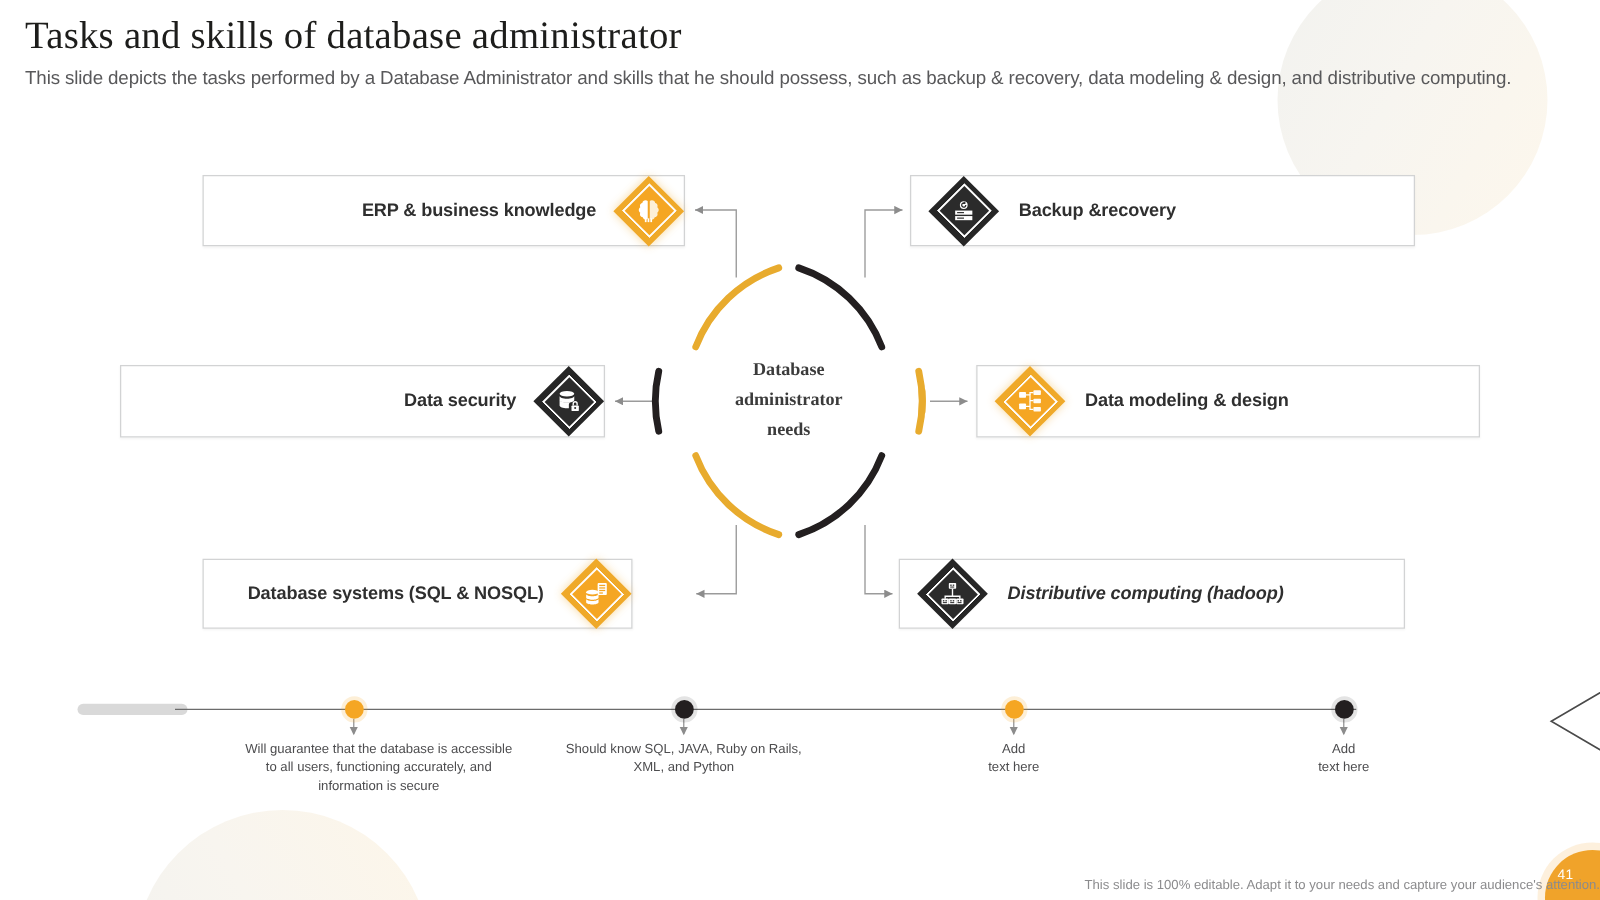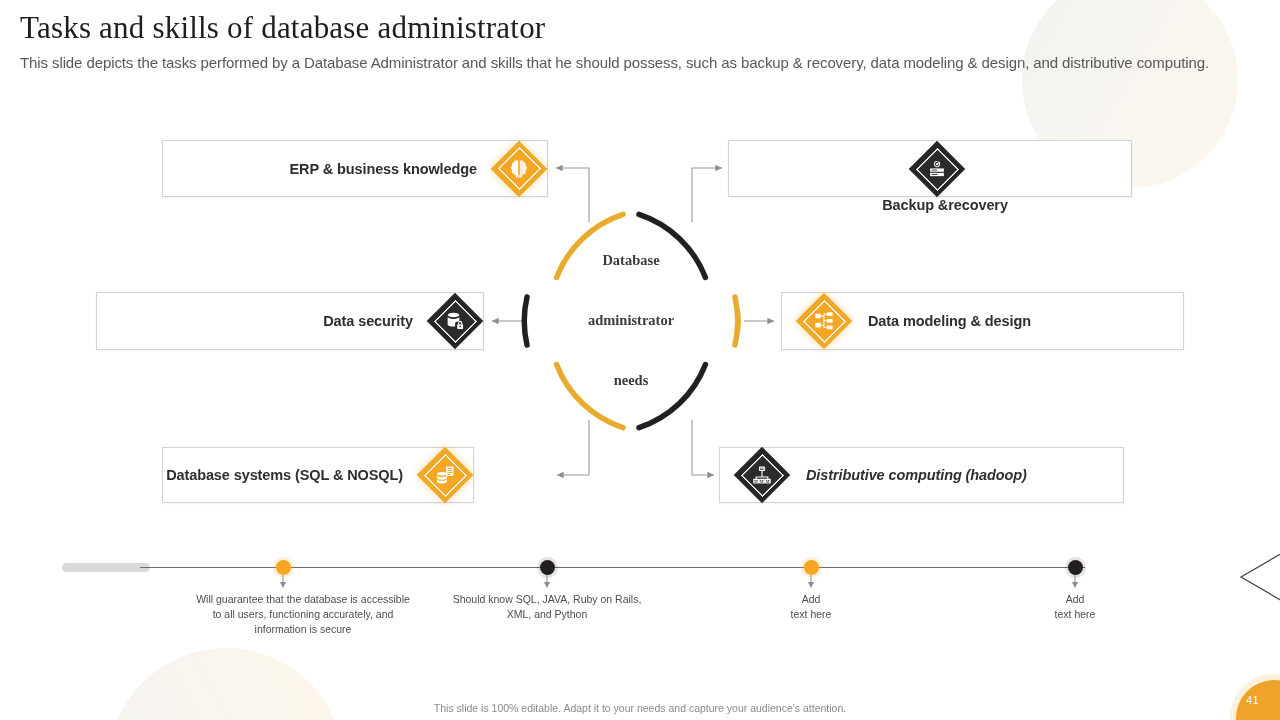--- a/index.html
+++ b/index.html
@@ -41,21 +41,21 @@
     position:absolute;left:20px;top:54px;
     font-size:15px;color:#58585a;letter-spacing:-.1px;white-space:nowrap;
   }
 
   
   .hub{position:absolute;left:515px;top:205px;width:232px;height:232px;}
   .hub-label{
     position:absolute;left:0;top:0;width:232px;height:232px;
     display:flex;flex-direction:column;align-items:center;justify-content:center;
     font-family:"Liberation Serif", serif;font-weight:bold;font-size:14.5px;color:#3b3b3b;
-    line-height:1.65;text-align:center;gap:36px;
+    line-height:1.65;text-align:center;
   }
 
   
   .box{
     position:absolute;background:#ffffff;border:1px solid #d2d3d4;
     box-shadow:0 1px 2px rgba(0,0,0,.05);
     display:flex;align-items:center;box-sizing:border-box;
   }
   .box-label{
     font-size:14.5px;font-weight:bold;color:#2f2f2f;white-space:nowrap;letter-spacing:-.1px;
@@ -90,21 +90,21 @@
   .tl-line{position:absolute;left:140px;top:567px;width:945px;height:1.2px;background:#6b6b6b;}
   .tl-dot{position:absolute;width:15px;height:15px;border-radius:50%;top:560px;}
   .tl-dot.orange{background:#f5a623;box-shadow:0 0 0 3px rgba(245,166,35,.18);}
   .tl-dot.dark{background:#231f20;box-shadow:0 0 0 3px rgba(35,31,32,.12);}
   .tl-text{
     position:absolute;text-align:center;font-size:10.5px;color:#4d4d4f;line-height:1.45;
   }
 
   
   .footer{
-    position:absolute;left:0;top:702px;width:1280px;text-align:center;
+    position:absolute;left:0;top:702px;width:1280px;text-align:right;
     font-size:10.5px;color:#8b8b8d;
   }
 </style>
 </head>
 <body>
 
 <div class="slide">
 
   <div class="deco-circle-tr"></div>
   <div class="deco-circle-bl"></div>
@@ -171,21 +171,21 @@
       <svg class="d-glyph" viewBox="0 0 24 24" fill="#ffffff">
         <path d="M9.2 2.4c-1.5 0-2.6 1-2.8 2.3-1.2.2-2.1 1.2-2.1 2.5 0 .5.1.9.3 1.3-.8.5-1.3 1.4-1.3 2.4 0 1 .5 1.9 1.3 2.4-.2.4-.3.8-.3 1.3 0 1.4 1.1 2.5 2.5 2.6.3 1.2 1.4 2 2.6 2 .7 0 1.3-.3 1.7-.7V3.1c-.5-.4-1.1-.7-1.9-.7z"></path>
         <path d="M14.8 2.4c1.5 0 2.6 1 2.8 2.3 1.2.2 2.1 1.2 2.1 2.5 0 .5-.1.9-.3 1.3.8.5 1.3 1.4 1.3 2.4 0 1-.5 1.9-1.3 2.4.2.4.3.8.3 1.3 0 1.4-1.1 2.5-2.5 2.6-.3 1.2-1.4 2-2.6 2-.7 0-1.3-.3-1.7-.7V3.1c.5-.4 1.1-.7 1.9-.7z" opacity=".82"></path>
         <rect x="8.6" y="18.2" width="1.5" height="3.3"></rect>
           <rect x="11" y="18.2" width="1.5" height="3.3"></rect>
         <rect x="13.4" y="18.2" width="1.5" height="3.3"></rect>
       </svg>
     </span>
   </div>
 
-  <div class="box left-icon" style="left:728px;top:140px;width:404px;height:57px;flex-direction:column;">
+  <div class="box left-icon" style="left:728px;top:140px;width:404px;height:57px;">
     <span class="diamond dark">
       <span class="d-outer"></span>
         <span class="d-inner"></span>
       <svg class="d-glyph" viewBox="0 0 24 24" fill="none" stroke="#ffffff" stroke-width="1.5">
         <circle cx="12" cy="6.6" r="3.4" fill="#ffffff" stroke="none"></circle>
         <path d="M13.8 6.6a1.8 1.8 0 1 1-.9-1.55" stroke="#2b2b2b" stroke-width="1.1" fill="none"></path>
         <path d="M12.9 3.6v1.6h-1.6" stroke="#2b2b2b" stroke-width="1.1"></path>
         <rect x="4.5" y="11.4" width="15" height="3.6" fill="#ffffff" stroke="none"></rect>
         <rect x="4.5" y="16.2" width="15" height="3.6" fill="#ffffff" stroke="none"></rect>
         <rect x="6.2" y="12.7" width="6" height="1" fill="#2b2b2b" stroke="none"></rect>
@@ -227,21 +227,21 @@
           <path d="M8.5 6.5H12v5h3"></path>
           <path d="M12 11.8v7.2h3"></path>
           <path d="M8.5 16.5H12"></path>
           <path d="M12 6.5V4.5h3"></path>
         </g>
       </svg>
     </span>
     <span class="box-label">Data modeling &amp; design</span>
   </div>
 
-  <div class="box right-icon" style="left:162px;top:447px;width:312px;height:56px;">
+  <div class="box right-icon" style="left:162px;top:447px;width:344px;height:56px;">
     <span class="box-label">Database systems (SQL &amp; NOSQL)</span>
     <span class="diamond orange">
       <span class="d-outer"></span>
         <span class="d-inner"></span>
       <svg class="d-glyph" viewBox="0 0 24 24" fill="#ffffff">
         <rect x="13.2" y="2.6" width="8" height="10.5" rx=".8"></rect>
         <g fill="#f5a623">
           <rect x="14.6" y="4.2" width="5.2" height="1.1"></rect>
           <rect x="14.6" y="6.4" width="5.2" height="1.1"></rect>
           <rect x="14.6" y="8.6" width="5.2" height="1.1"></rect>

